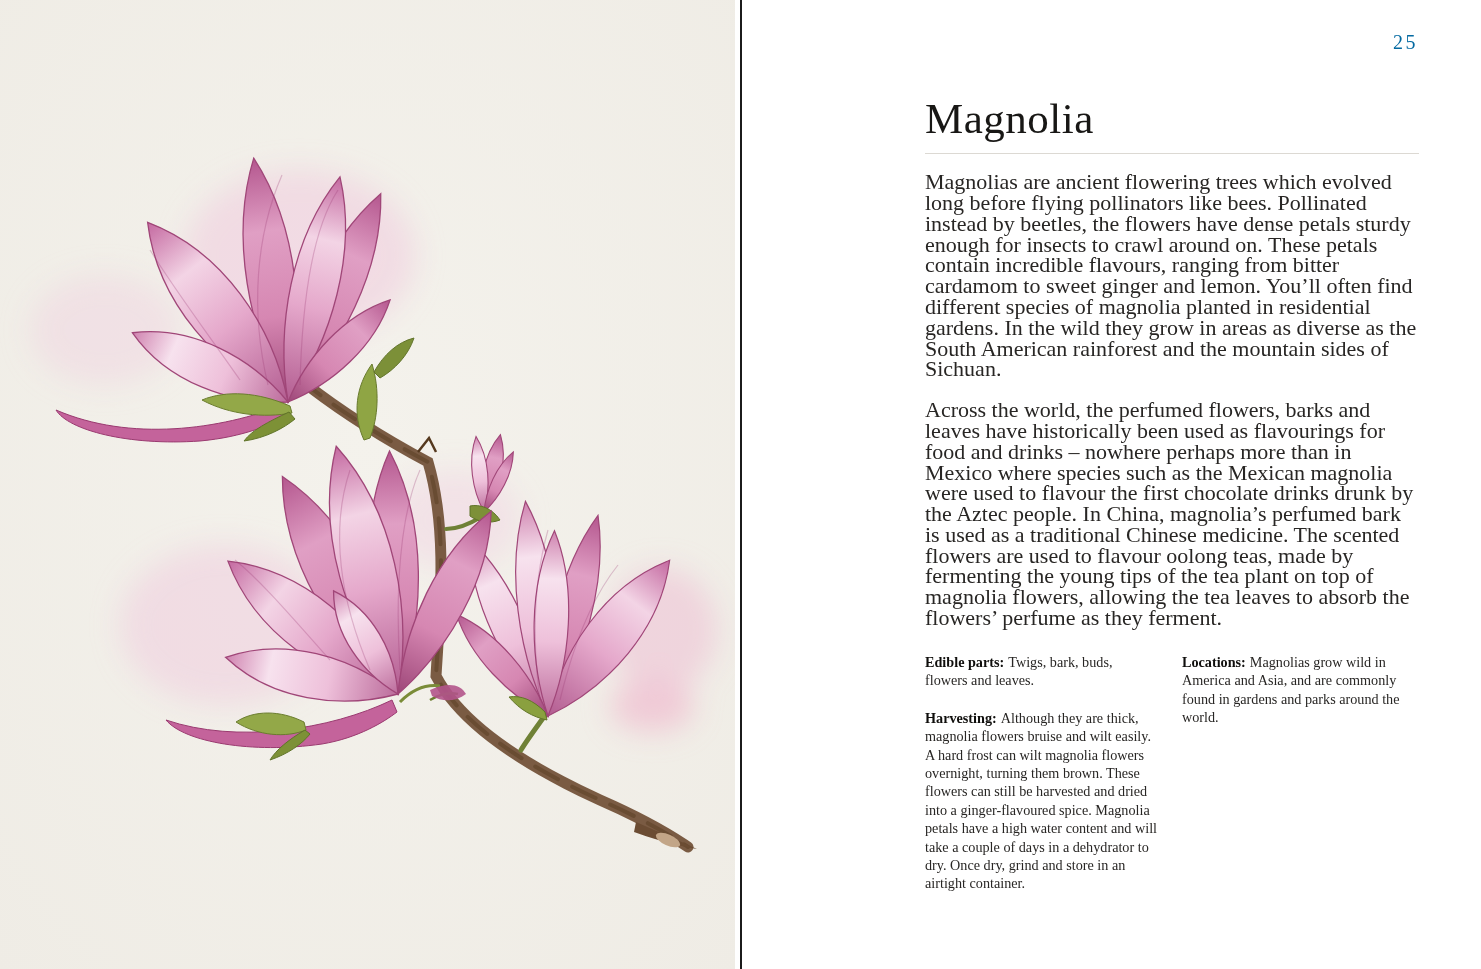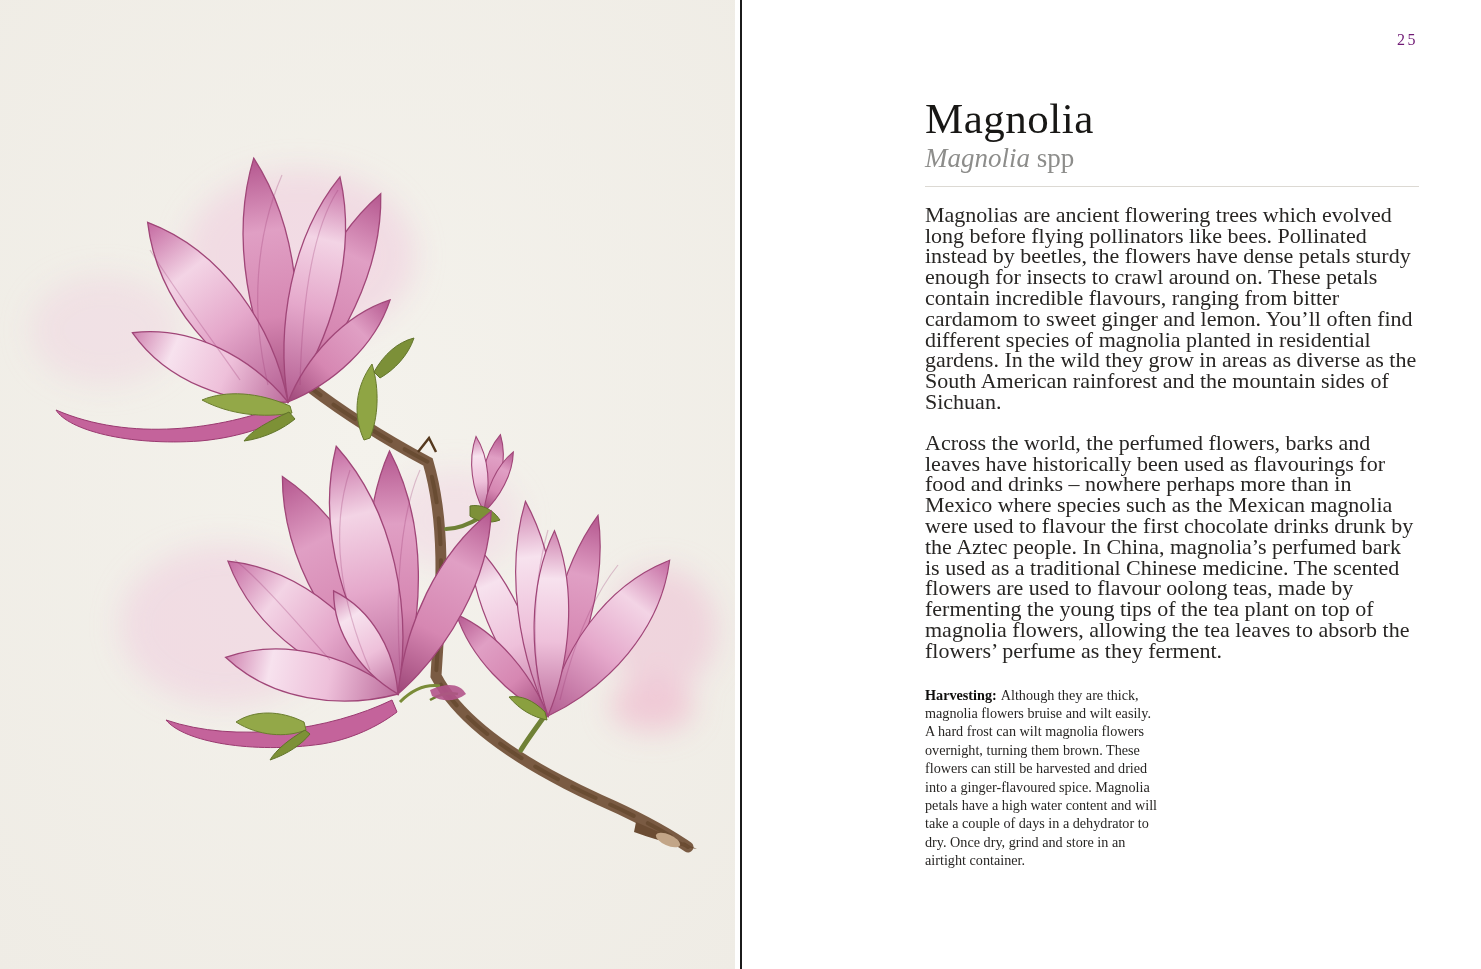--- a/index.html
+++ b/index.html
@@ -26,21 +26,21 @@
 
   
   .page-right {
     flex:1 1 auto; position:relative;
     box-sizing:border-box;
     padding:0 64px 0 183px;
     background:#ffffff;
   }
   .page-number {
     position:absolute; top:31px; right:65px;
-    font-size:16px; letter-spacing:2.5px; color:#701a75;
+    font-size:20px; letter-spacing:2.5px; color:#0369a1;
   }
   h1.title {
     margin:96px 0 0 0;
     font-size:43px; font-weight:400; line-height:1.05;
     color:#181715; letter-spacing:0.5px;
   }
   .subtitle {
     margin-top:3px;
     font-size:27px; line-height:1.1; color:#8d8d8b;
   }
@@ -189,34 +189,37 @@
   </div>
 
   <div class="gutter-white"></div>
   <div class="gutter-line"></div>
 
   <div class="page-right">
     <div class="page-number">25</div>
 
     <h1 class="title">Magnolia</h1>
 
-    <div class="subtitle">
-      <span class="genus">Magnolia</span><span class="species"> spp</span>
-    </div>
 
     <hr class="rule">
 
     <div class="body-text">
       <p>Magnolias are ancient flowering trees which evolved long before flying pollinators like bees. Pollinated instead by beetles, the flowers have dense petals sturdy enough for insects to crawl around on. These petals contain incredible flavours, ranging from bitter cardamom to sweet ginger and lemon. You’ll often find different species of magnolia planted in residential gardens. In the wild they grow in areas as diverse as the South American rainforest and the mountain sides of Sichuan.</p>
       <p>Across the world, the perfumed flowers, barks and leaves have historically been used as flavourings for food and drinks – nowhere perhaps more than in Mexico where species such as the Mexican magnolia were used to flavour the first chocolate drinks drunk by the Aztec people. In China, magnolia’s perfumed bark is used as a traditional Chinese medicine. The scented flowers are used to flavour oolong teas, made by fermenting the young tips of the tea plant on top of magnolia flowers, allowing the tea leaves to absorb the flowers’ perfume as they ferment.</p>
     </div>
 
     <div class="columns">
       <div class="col col-left">
+        <p class="detail">
+          <b>Edible parts:</b><span>Twigs, bark, buds, flowers and leaves.</span>
+        </p>
         <p class="detail">
           <b>Harvesting:</b><span>Although they are thick, magnolia flowers bruise and wilt easily. A hard frost can wilt magnolia flowers overnight, turning them brown. These flowers can still be harvested and dried into a ginger-flavoured spice. Magnolia petals have a high water content and will take a couple of days in a dehydrator to dry. Once dry, grind and store in an airtight container.</span>
         </p>
       </div>
       <div class="col col-right">
+        <p class="detail">
+          <b>Locations:</b><span>Magnolias grow wild in America and Asia, and are commonly found in gardens and parks around the world.</span>
+        </p>
       </div>
     </div>
   </div>
 </div>
 
 </body></html>

